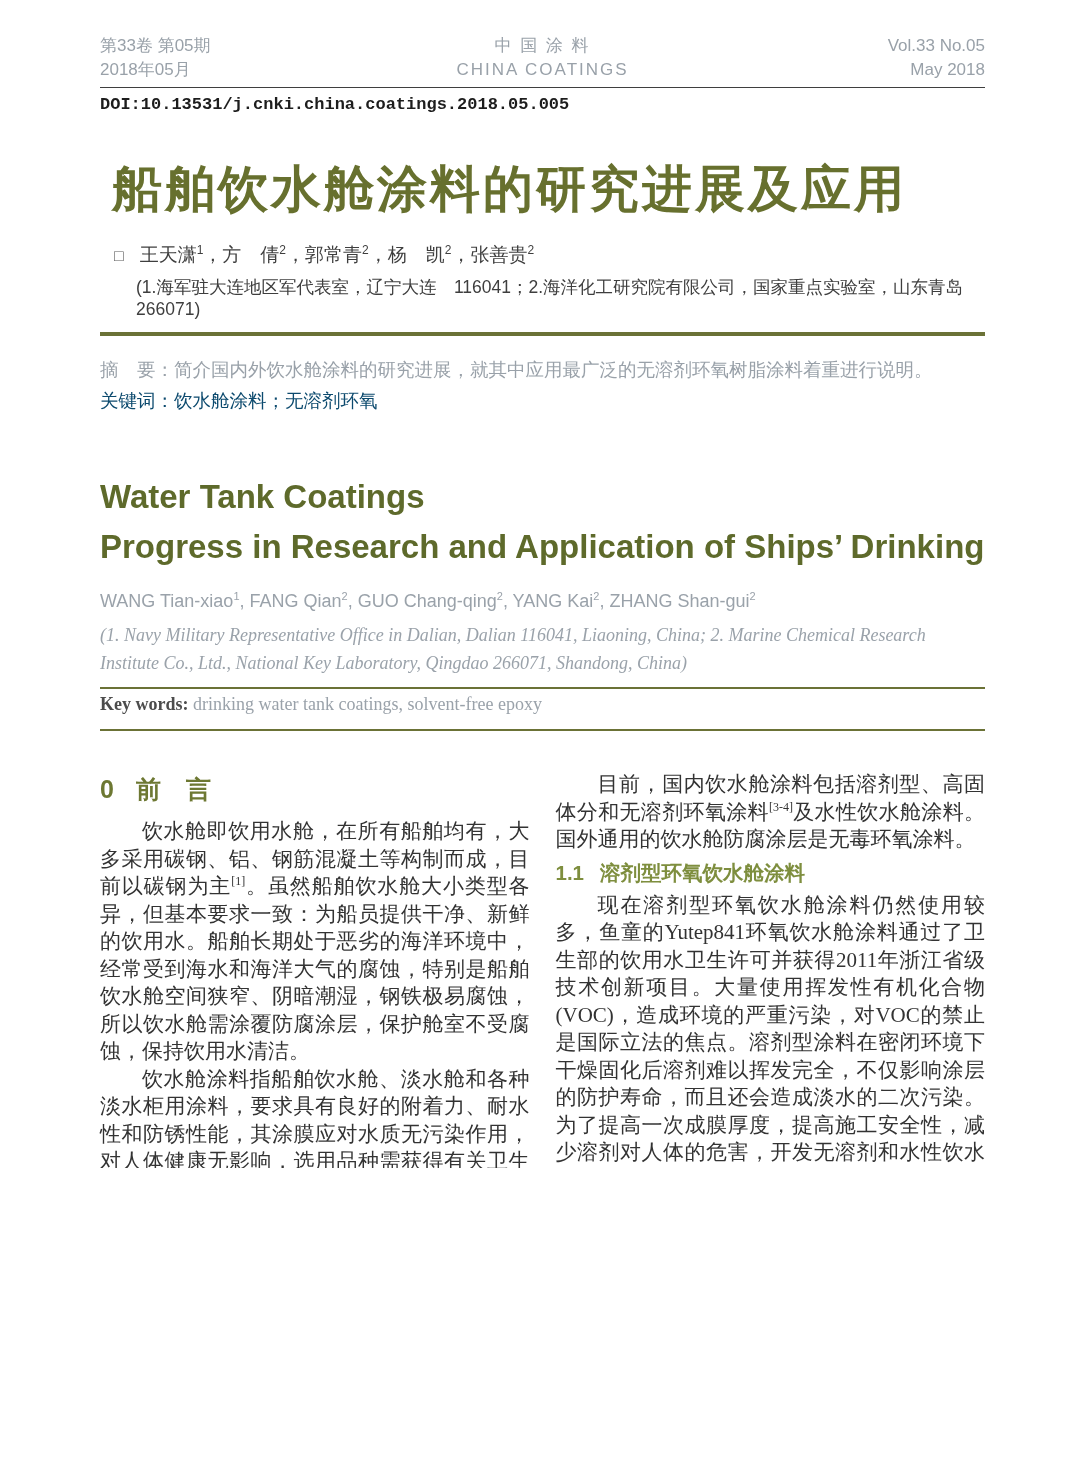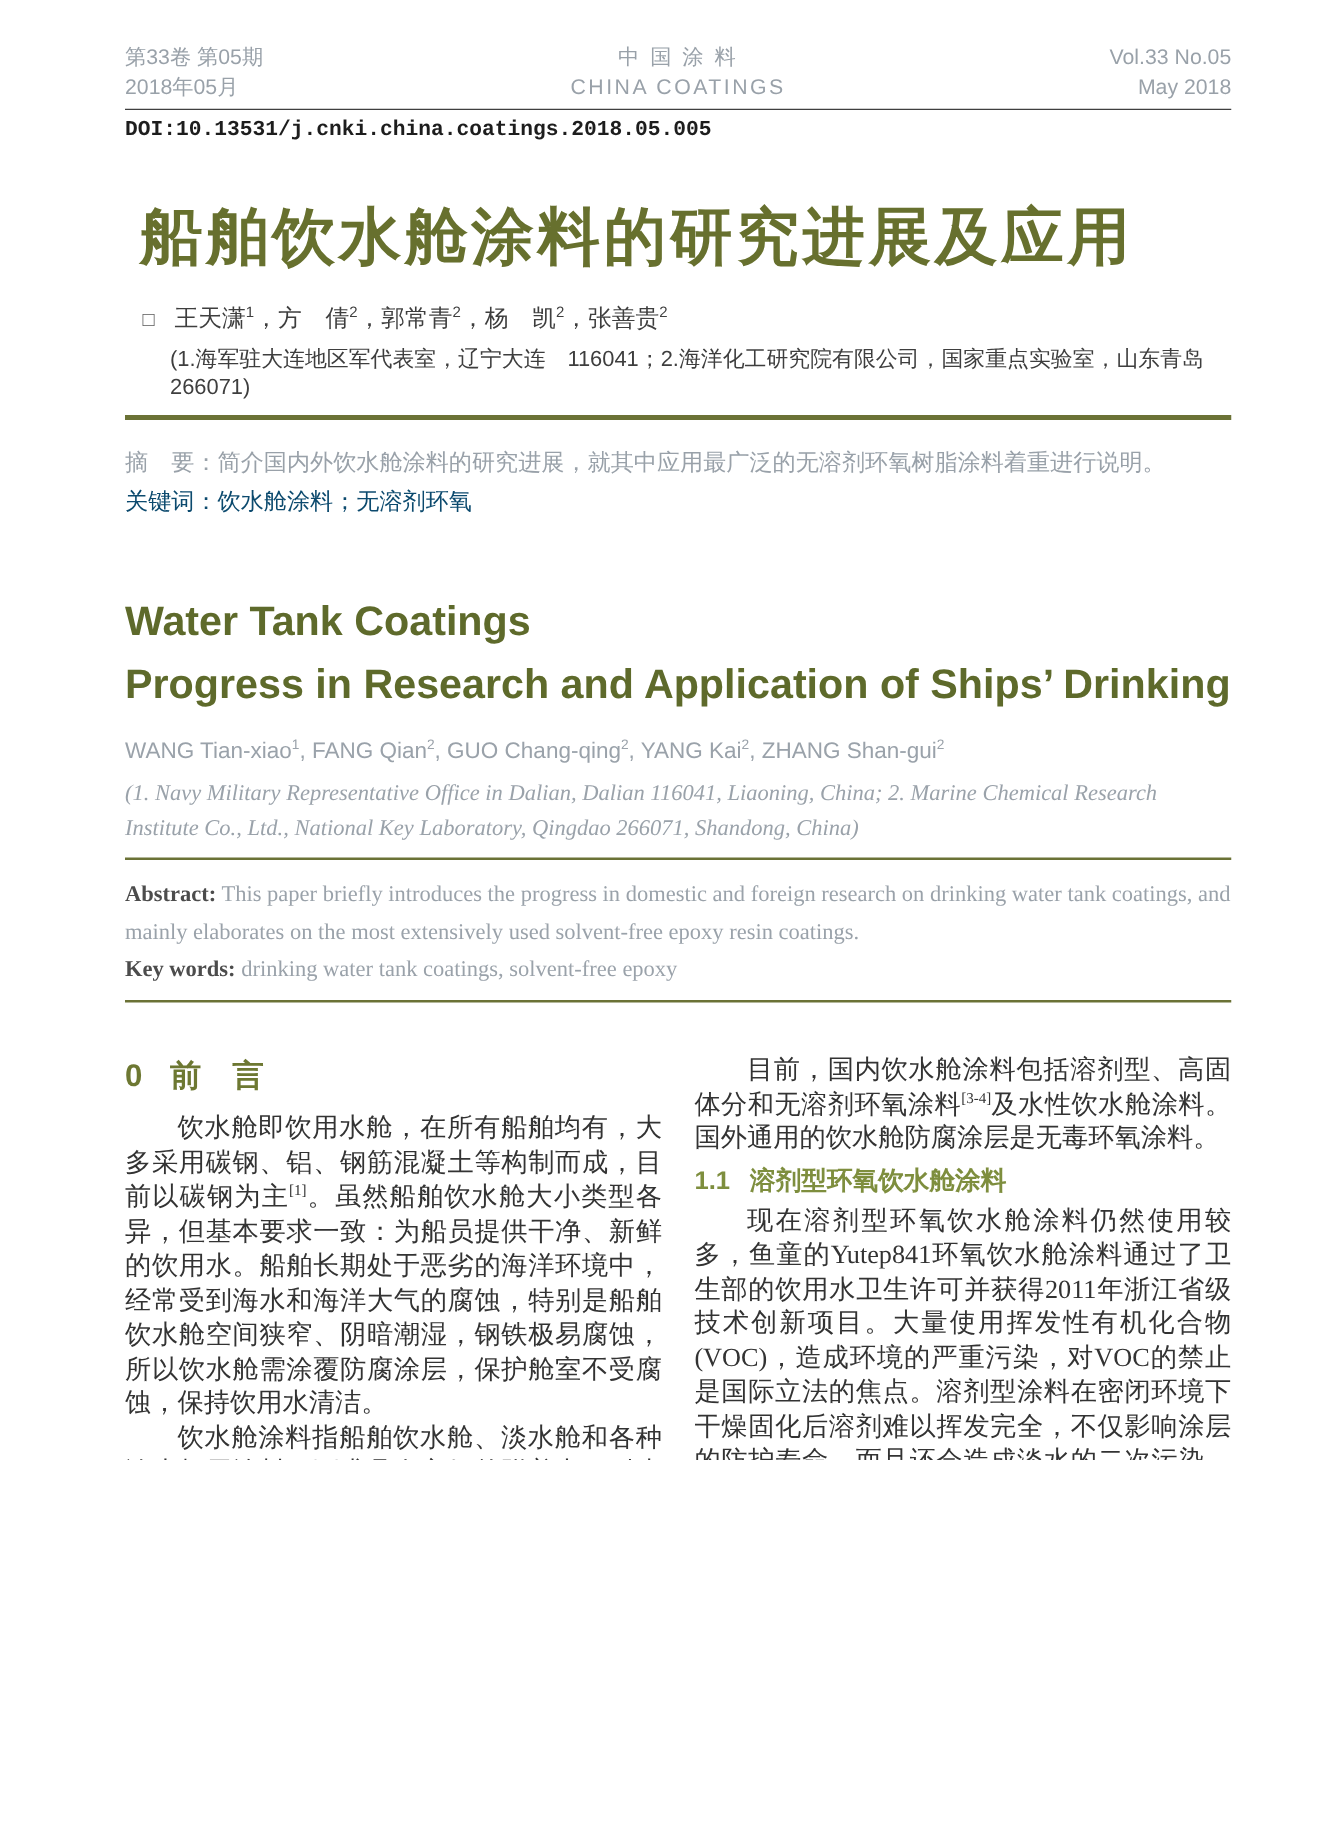--- a/index.html
+++ b/index.html
@@ -114,21 +114,20 @@
       <div>Progress in Research and Application of Ships’ Drinking</div>
     </div>
 
     <div class="authors-en">
       <span><span>WANG Tian-xiao</span><sup>1</sup><span>, </span></span><span><span>FANG Qian</span><sup>2</sup><span>, </span></span><span><span>GUO Chang-qing</span><sup>2</sup><span>, </span></span><span><span>YANG Kai</span><sup>2</sup><span>, </span></span><span><span>ZHANG Shan-gui</span><sup>2</sup><span></span></span>
     </div>
 
     <div class="affil-en">(1. Navy Military Representative Office in Dalian, Dalian 116041, Liaoning, China; 2. Marine Chemical Research Institute Co., Ltd., National Key Laboratory, Qingdao 266071, Shandong, China)</div>
     <div class="rule-olive"></div>
 
-    <div class="abs-en"><b>Abstract:</b><span> This paper briefly introduces the progress in domestic and foreign research on drinking water tank coatings, and mainly elaborates on the most extensively used solvent-free epoxy resin coatings.</span></div>
     <div class="kw-en"><b>Key words:</b><span> drinking water tank coatings, solvent-free epoxy</span></div>
     <div class="rule-olive"></div>
 
     <div class="body-cols">
       <div class="col">
         <h2 class="sec"><span class="num">0</span><span>前　言</span></h2>
         <p class="body"><span>饮水舱即饮用水舱，在所有船舶均有，大多采用碳钢、铝、钢筋混凝土等构制而成，目前以碳钢为主</span><sup>[1]</sup><span>。虽然船舶饮水舱大小类型各异，但基本要求一致：为船员提供干净、新鲜的饮用水。船舶长期处于恶劣的海洋环境中，经常受到海水和海洋大气的腐蚀，特别是船舶饮水舱空间狭窄、阴暗潮湿，钢铁极易腐蚀，所以饮水舱需涂覆防腐涂层，保护舱室不受腐蚀，保持饮用水清洁。</span></p>
         <p class="body"><span>饮水舱涂料指船舶饮水舱、淡水舱和各种淡水柜用涂料，要求具有良好的附着力、耐水性和防锈性能，其涂膜应对水质无污染作用，对人体健康无影响，选用品种需获得有关卫生当局的认可、发证。常用品种有漆酚饮水舱涂料、酮亚胺固化环氧涂料或聚酰胺或胺加成物固化的环氧涂料，这些环氧系涂料进一步发展成为无溶剂环氧涂料</span><sup>[2]</sup><span>。</span></p>
         <h2 class="sec sec1"><span class="num">1</span><span>饮水舱涂料研究开发现状</span></h2>
       </div>

